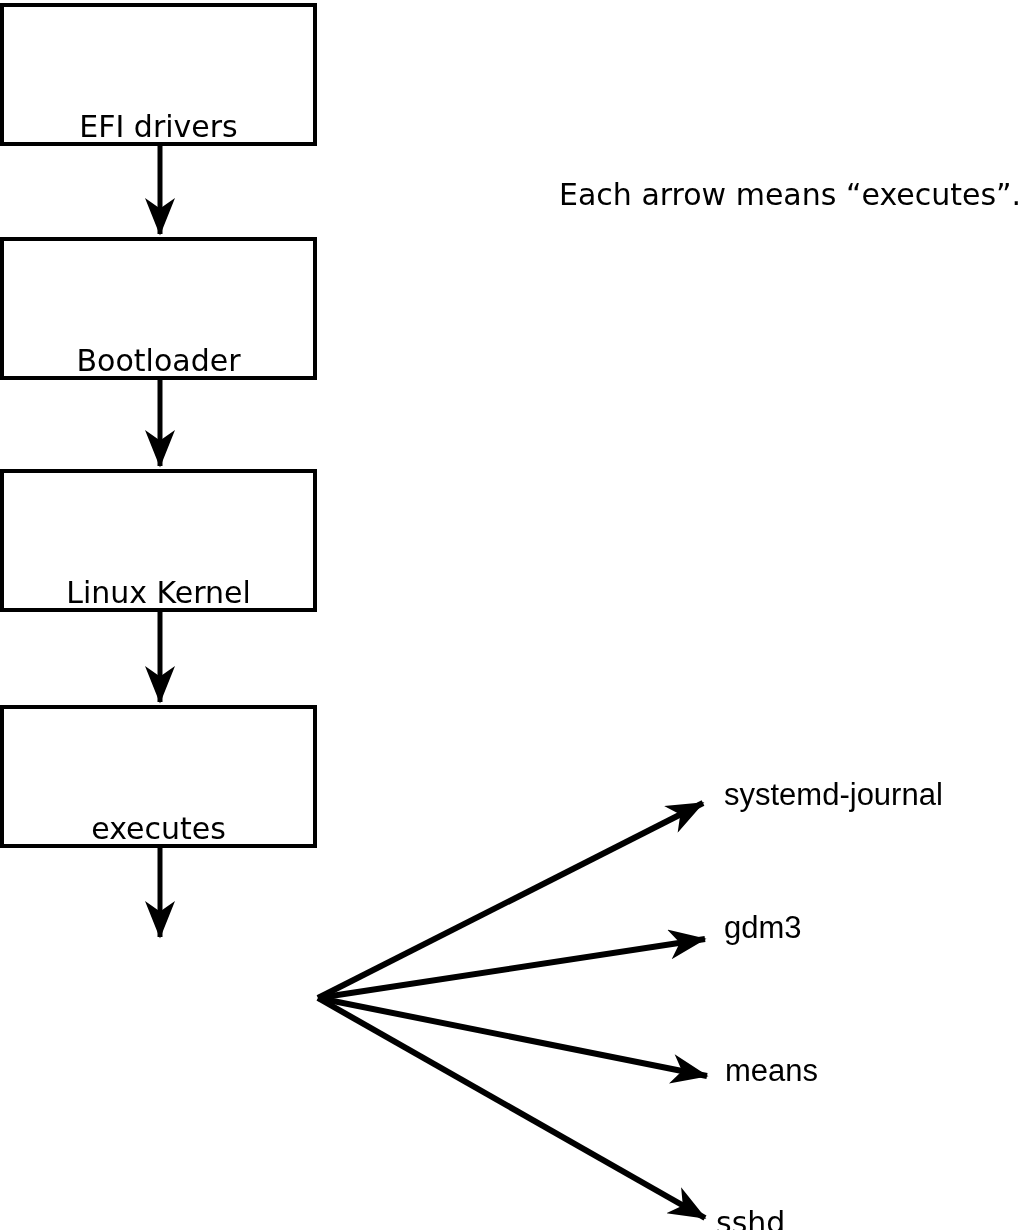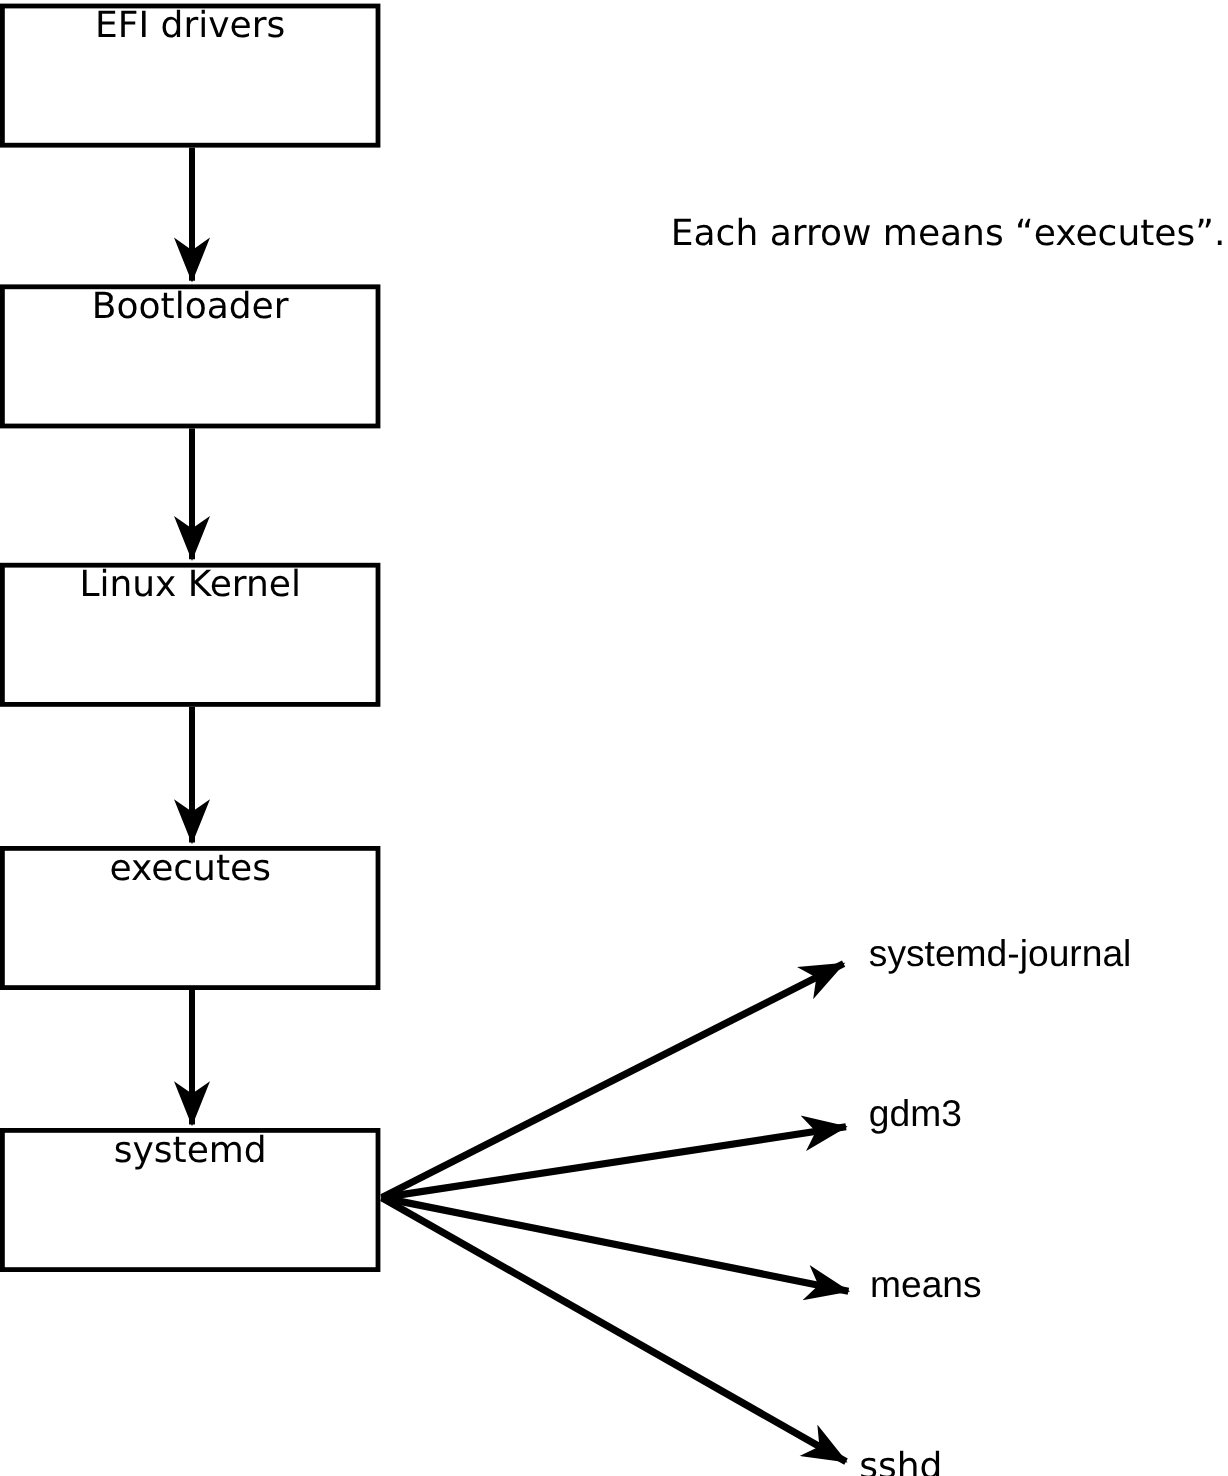--- a/index.html
+++ b/index.html
@@ -20,26 +20,26 @@
     position: absolute;
     left: 0;
     top: 0;
     width: 1023px;
     height: 1230px;
   }
   .node-box {
     position: absolute;
     left: 0;
     width: 317px;
-    height: 120px;
+    height: 143px;
     box-sizing: border-box;
     border: 4px solid #000000;
     background: #ffffff;
     display: flex;
-    align-items: flex-start;
+    align-items: flex-end;
     justify-content: center;
     font-size: 30px;
     line-height: 1;
     white-space: nowrap;
   }
   .box-efi        { top: 3px; }
   .box-bootloader { top: 237px; }
   .box-kernel     { top: 469px; }
   .box-initramfs  { top: 705px; }
   .box-systemd    { top: 940px; }
@@ -101,23 +101,20 @@
   </div>
   <div class="node-box box-bootloader">
     <span>Bootloader</span>
   </div>
   <div class="node-box box-kernel">
     <span>Linux Kernel</span>
   </div>
   <div class="node-box box-initramfs">
     <span>executes</span>
   </div>
-  <div class="node-box box-systemd">
-    <span>systemd</span>
-  </div>
 
   <div class="annotation">Each arrow means “executes”.</div>
 
   <div class="svc-label svc-journal">systemd-journal</div>
   <div class="svc-label svc-gdm3">gdm3</div>
   <div class="svc-label svc-getty">means</div>
   <div class="svc-sshd">sshd</div>
 
 </div>
 

